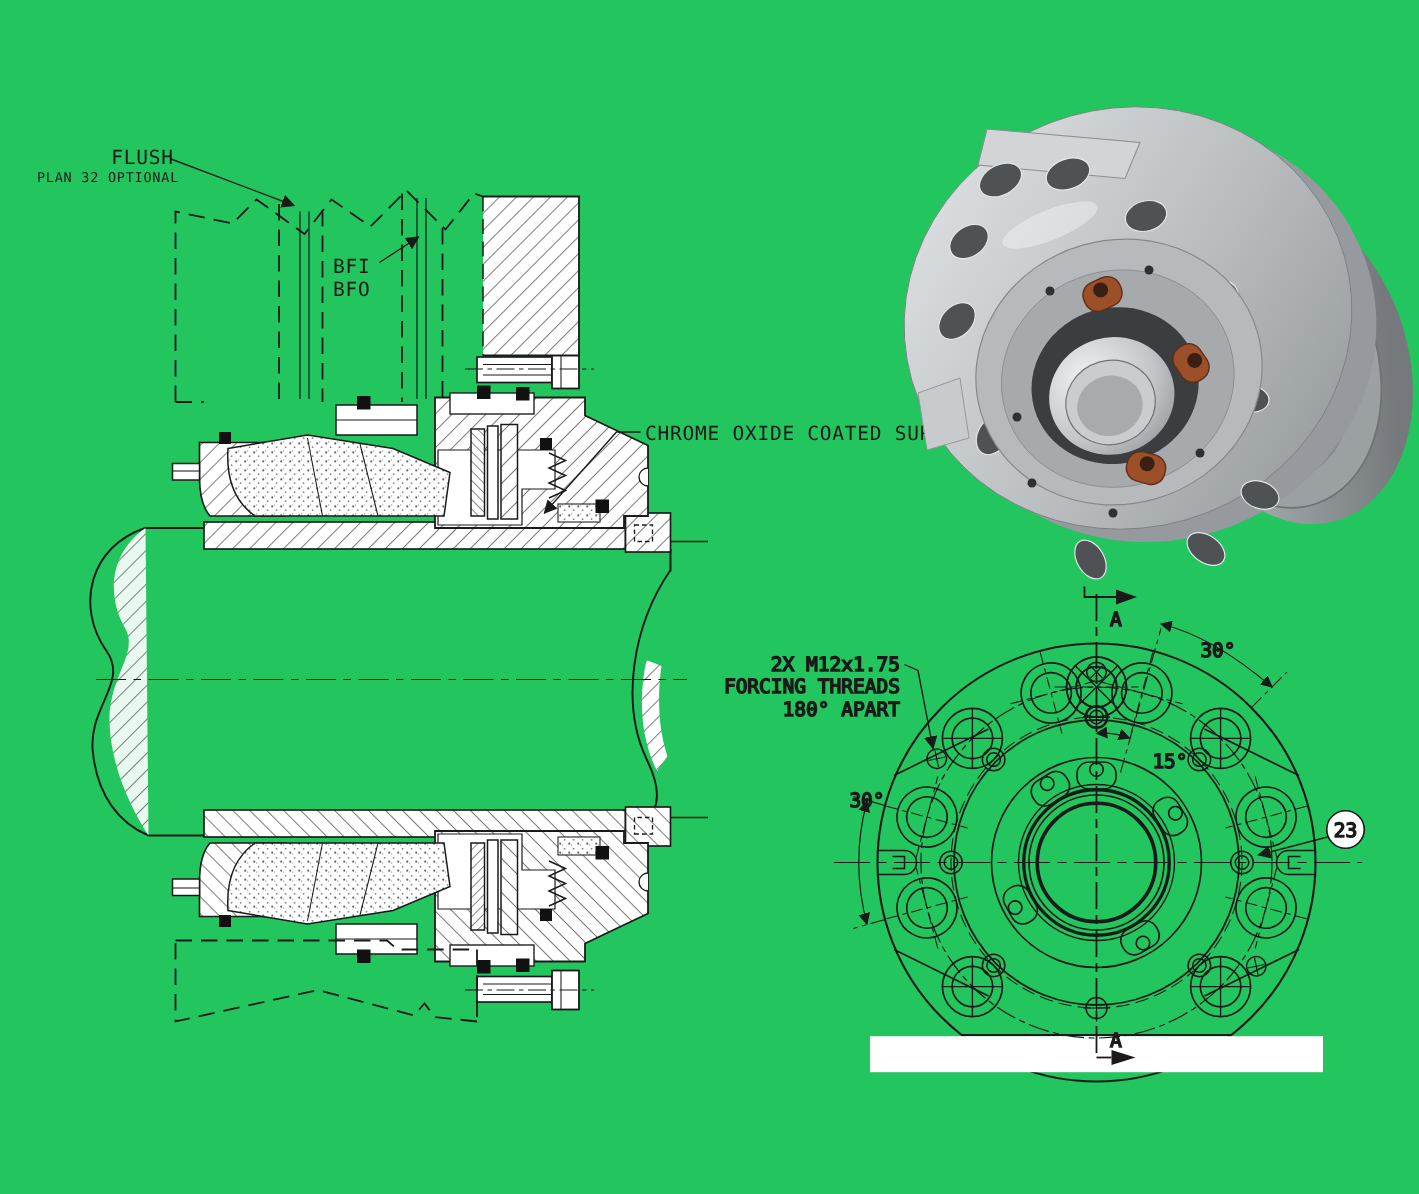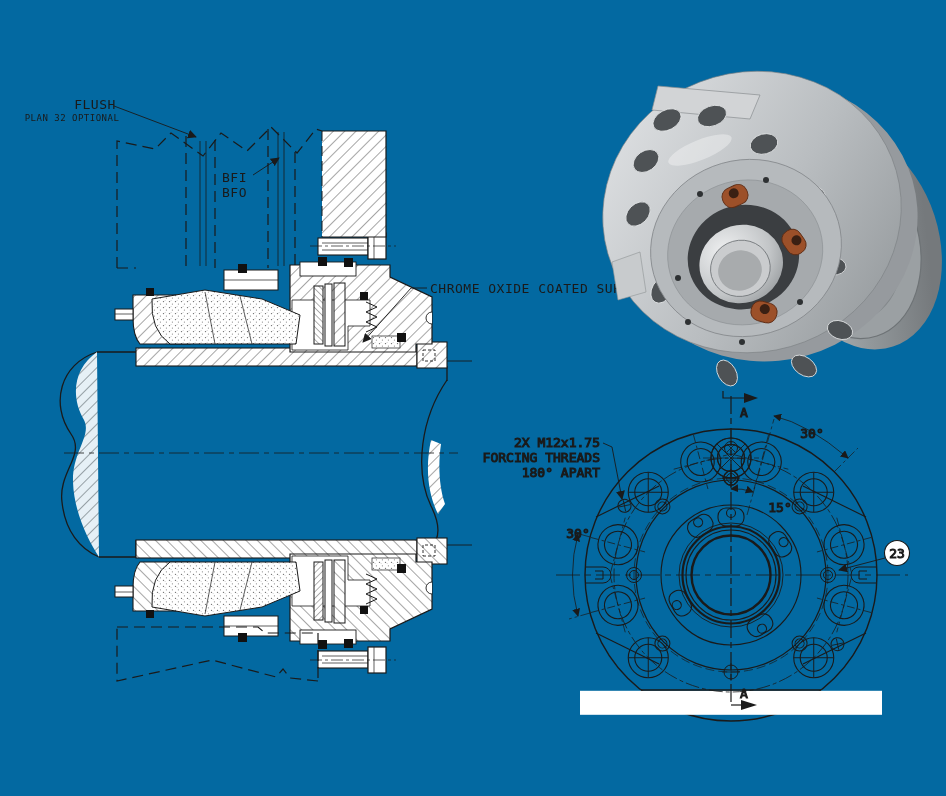--- a/index.html
+++ b/index.html
@@ -1,16 +1,16 @@
 <!DOCTYPE html>
 <html><head>
 <meta charset="utf-8">
 <style>
   html,body{margin:0;padding:0;background:#ffffff;}
-  .stage{width:946px;height:796px;position:relative;background:#0369a1;overflow:hidden;}
+  .stage{width:946px;height:796px;position:relative;background:#22c55e;overflow:hidden;}
   svg{display:block;}
   text{font-family:"DejaVu Sans Mono","Liberation Mono",monospace;fill:#1a1a1a;}
   .lbl{font-size:13px;letter-spacing:0.5px;}
   .lbl-sm{font-size:9px;letter-spacing:0.5px;}
   .dim{font-size:13px;}
 </style>
 </head>
 <body>
 
 <div class="stage">

